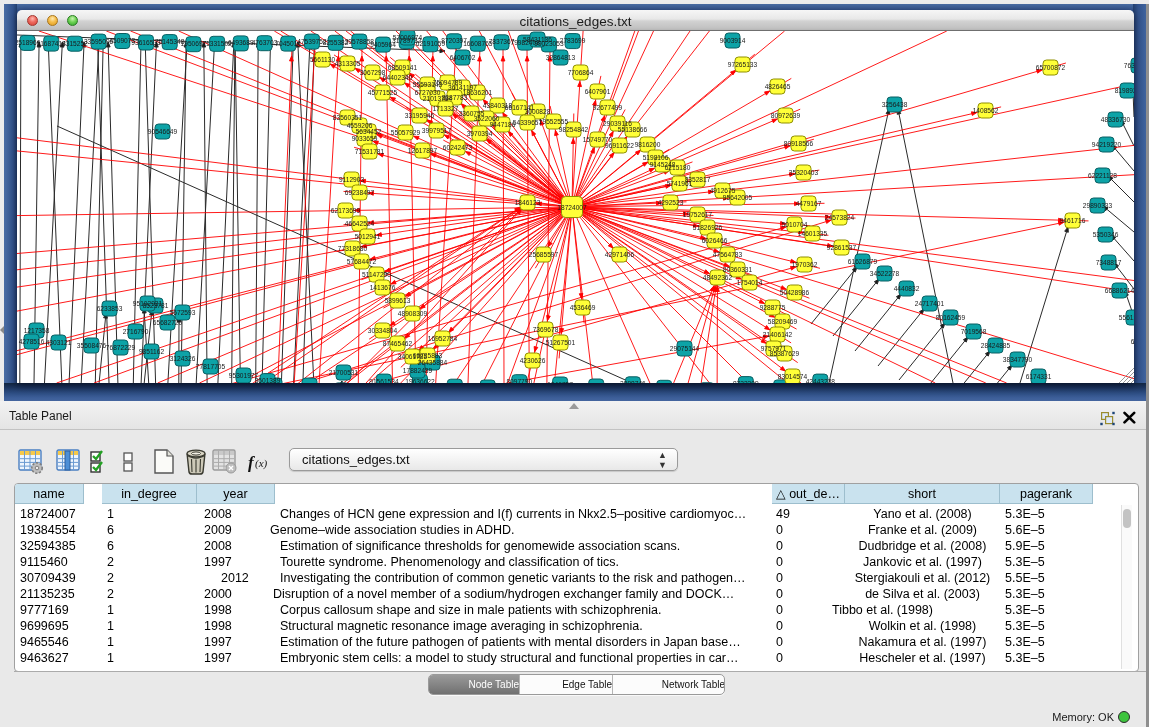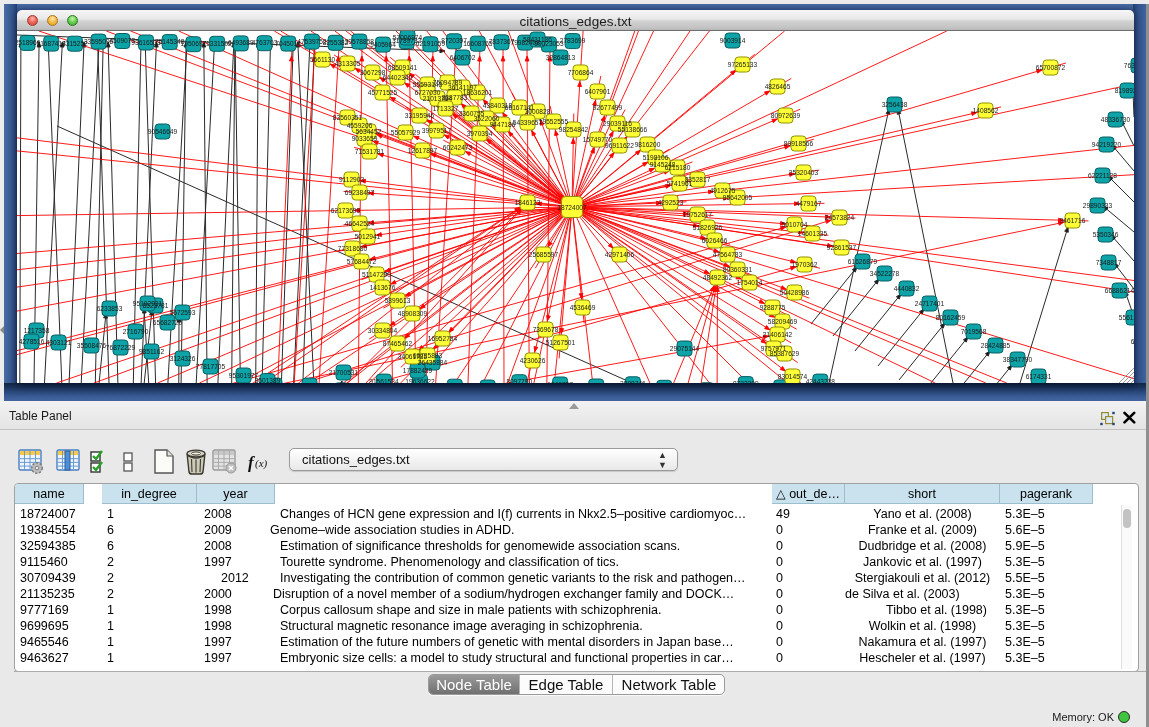--- a/index.html
+++ b/index.html
@@ -52,21 +52,21 @@
   font-size:12.5px;color:#000;text-align:center;line-height:20px;border-bottom:1px solid #9dbecd}
 .drow{position:absolute;left:0;height:16px;font-size:12.5px;color:#000;white-space:nowrap}
 .dc{position:absolute;top:1px}
 #vscroll{position:absolute;right:6px;top:21px;width:11px;height:164px;background:#fafafa;border-left:1px solid #e0e0e0}
 #vthumb{position:absolute;left:1px;top:4px;width:8px;height:19px;border-radius:4px;
   background:#c3c3c3}
 
 #tabline{position:absolute;left:14px;top:270px;width:1132px;height:1px;background:#ababab}
 #seg{position:absolute;left:428px;top:273px;width:297px;height:21px;border:1px solid #9a9a9a;
   border-radius:5px;background:#fcfcfc;overflow:hidden;box-shadow:0 1px 0 rgba(255,255,255,.7)}
-.segi{position:absolute;top:0;height:21px;font-size:15px;text-align:center;line-height:20px;color:#111}
+.segi{position:absolute;top:0;height:21px;font-size:10px;text-align:right;line-height:20px;color:#111}
 #seg1{left:0;width:90px;background:linear-gradient(180deg,#9a9a9a,#6c6c6c);color:#fff}
 #seg2{left:90px;width:93px;border-left:1px solid #b5b5b5}
 #seg3{left:183px;width:113px;border-left:1px solid #b5b5b5}
 #mem{position:absolute;right:32px;top:310px;font-size:11px;color:#1a1a1a}
 #memdot{position:absolute;right:16px;top:310px;width:12px;height:12px;border-radius:50%;
   background:#3ec43e;border:1.5px solid #2c2c2c}
 .collapser{position:absolute;left:0px;top:326px;width:0;height:0;border-top:4px solid transparent;border-bottom:4px solid transparent;border-right:4px solid #8a8a8a}
 </style></head>
 <body>
 <div id="stage">
@@ -1013,55 +1013,55 @@
           <span class="dc" style="left:761px">0</span>
           <span class="dc" style="left:830px;width:155px;text-align:center">Stergiakouli et al. (2012)</span>
           <span class="dc" style="left:990px">5.5E–5</span>
         </div>
         <div class="drow" style="top:102px">
           <span class="dc" style="left:5px">21135235</span>
           <span class="dc" style="left:92px">2</span>
           <span class="dc" style="left:189px">2000</span>
           <span class="dc" style="left:258px">Disruption of a novel member of a sodium/hydrogen exchanger family and DOCK…</span>
           <span class="dc" style="left:761px">0</span>
-          <span class="dc" style="left:830px;width:155px;text-align:left">de Silva et al. (2003)</span>
+          <span class="dc" style="left:830px;width:155px;text-align:center">de Silva et al. (2003)</span>
           <span class="dc" style="left:990px">5.3E–5</span>
         </div>
         <div class="drow" style="top:118px">
           <span class="dc" style="left:5px">9777169</span>
           <span class="dc" style="left:92px">1</span>
           <span class="dc" style="left:189px">1998</span>
           <span class="dc" style="left:265px">Corpus callosum shape and size in male patients with schizophrenia.</span>
           <span class="dc" style="left:761px">0</span>
-          <span class="dc" style="left:844px;width:155px;text-align:center">Tibbo et al. (1998)</span>
+          <span class="dc" style="left:817px;width:155px;text-align:left">Tibbo et al. (1998)</span>
           <span class="dc" style="left:990px">5.3E–5</span>
         </div>
         <div class="drow" style="top:134px">
           <span class="dc" style="left:5px">9699695</span>
           <span class="dc" style="left:92px">1</span>
           <span class="dc" style="left:189px">1998</span>
           <span class="dc" style="left:265px">Structural magnetic resonance image averaging in schizophrenia.</span>
           <span class="dc" style="left:761px">0</span>
           <span class="dc" style="left:830px;width:155px;text-align:center">Wolkin et al. (1998)</span>
           <span class="dc" style="left:990px">5.3E–5</span>
         </div>
         <div class="drow" style="top:150px">
           <span class="dc" style="left:5px">9465546</span>
           <span class="dc" style="left:92px">1</span>
           <span class="dc" style="left:189px">1997</span>
-          <span class="dc" style="left:265px">Estimation of the future numbers of genetic with mental disorders in Japan base…</span>
+          <span class="dc" style="left:265px">Estimation of the future pathogen of patients with mental disorders in Japan base…</span>
           <span class="dc" style="left:761px">0</span>
           <span class="dc" style="left:830px;width:155px;text-align:center">Nakamura et al. (1997)</span>
           <span class="dc" style="left:990px">5.3E–5</span>
         </div>
         <div class="drow" style="top:166px">
           <span class="dc" style="left:5px">9463627</span>
           <span class="dc" style="left:92px">1</span>
           <span class="dc" style="left:189px">1997</span>
-          <span class="dc" style="left:265px">Embryonic size cells: a model to study structural and functional properties in car…</span>
+          <span class="dc" style="left:265px">Embryonic stem cells: a model to study structural and functional properties in car…</span>
           <span class="dc" style="left:761px">0</span>
           <span class="dc" style="left:830px;width:155px;text-align:center">Hescheler et al. (1997)</span>
           <span class="dc" style="left:990px">5.3E–5</span>
         </div>
       <div id="vscroll">
           <div id="vthumb"></div>
         </div>
     </div>
     <div id="tabline"></div>
     <div id="seg">

